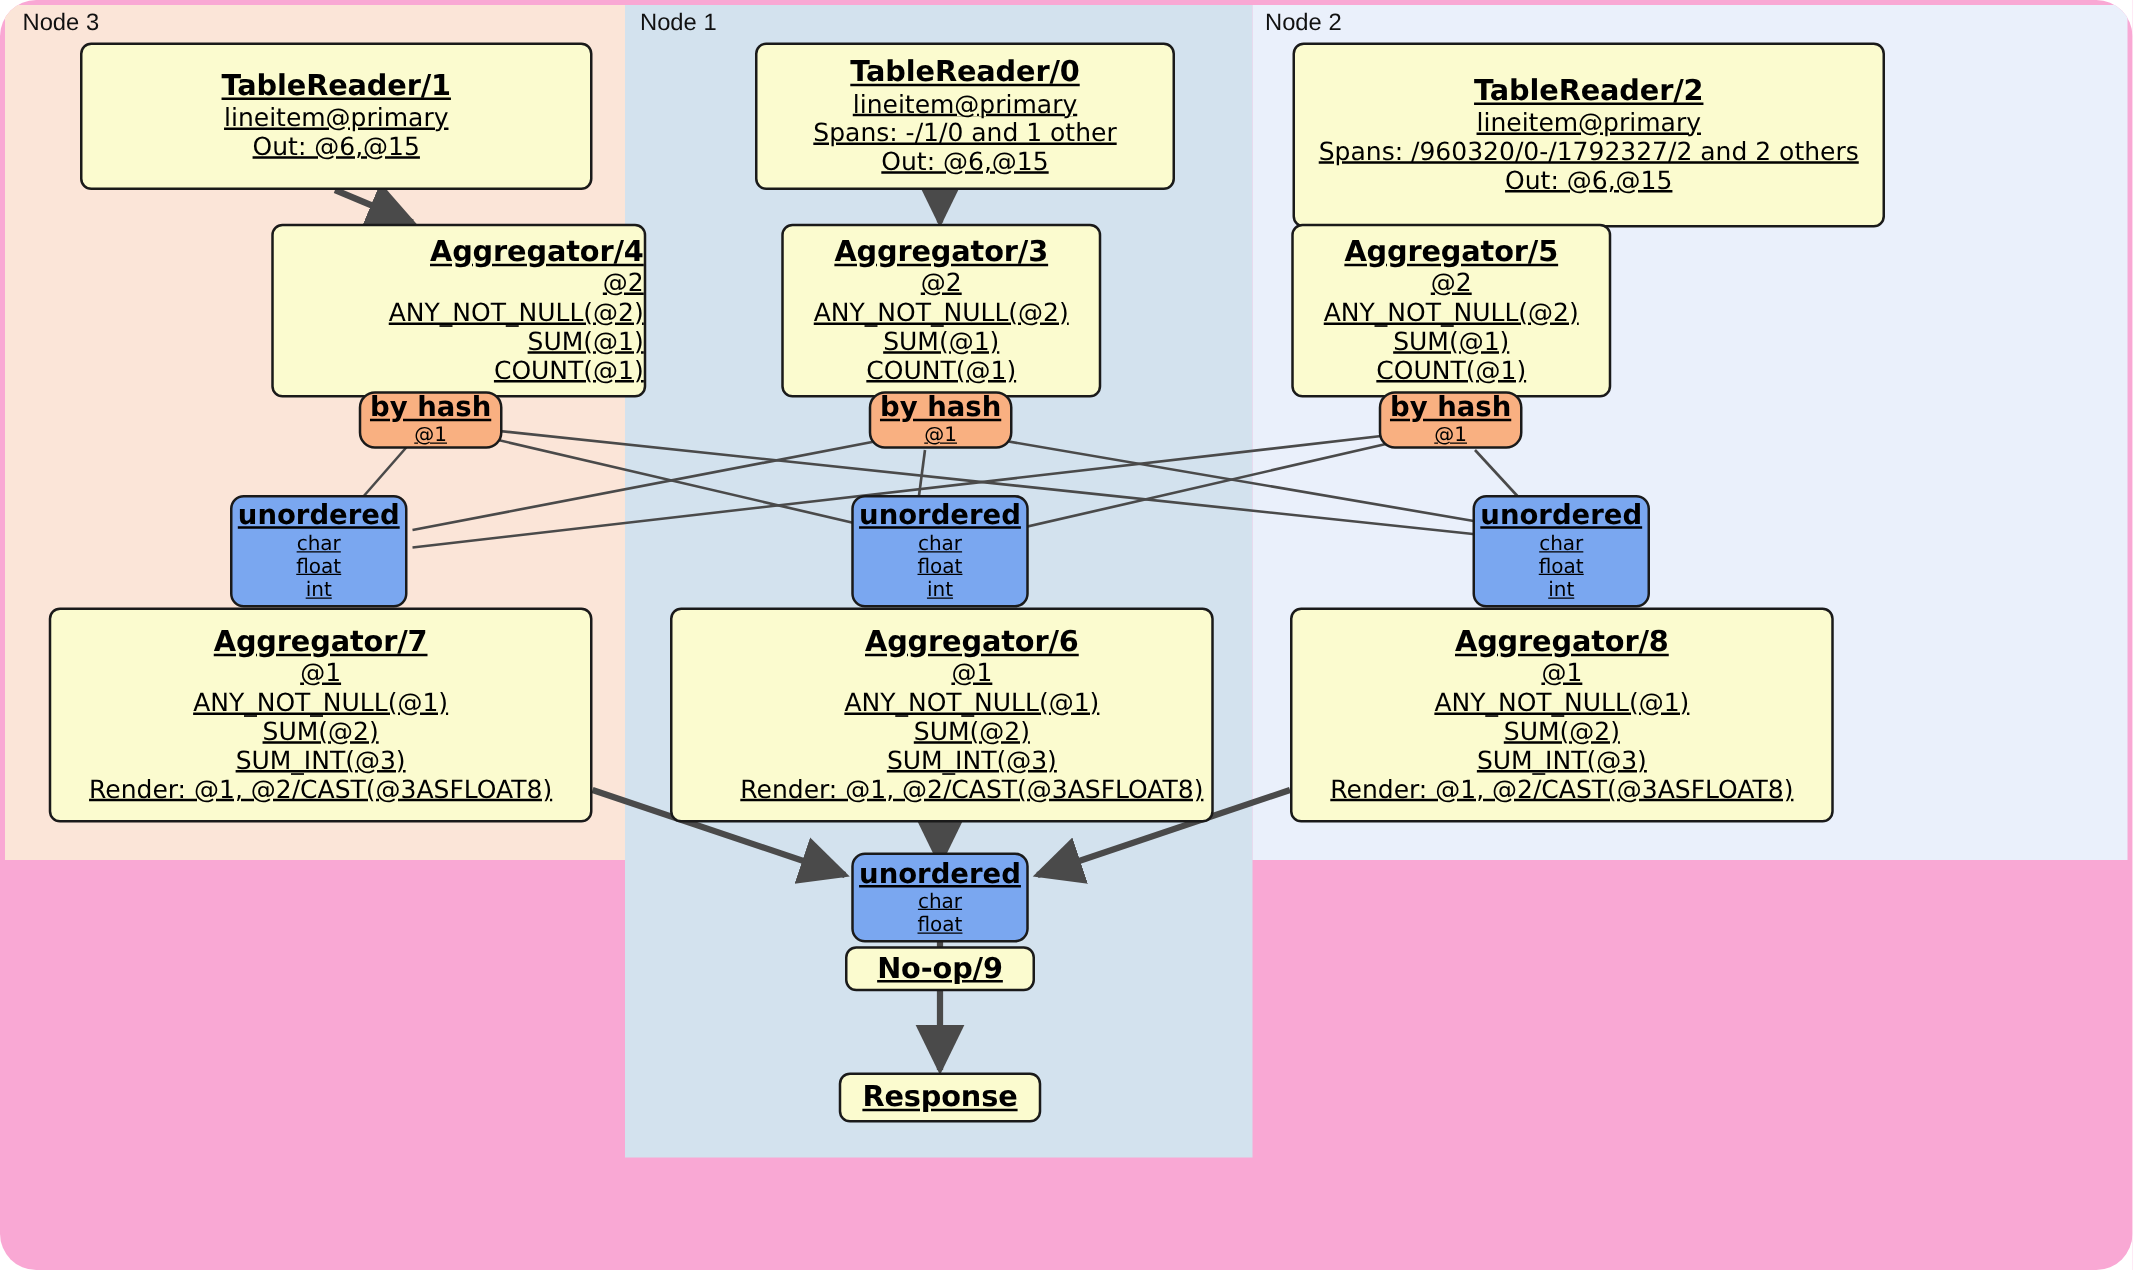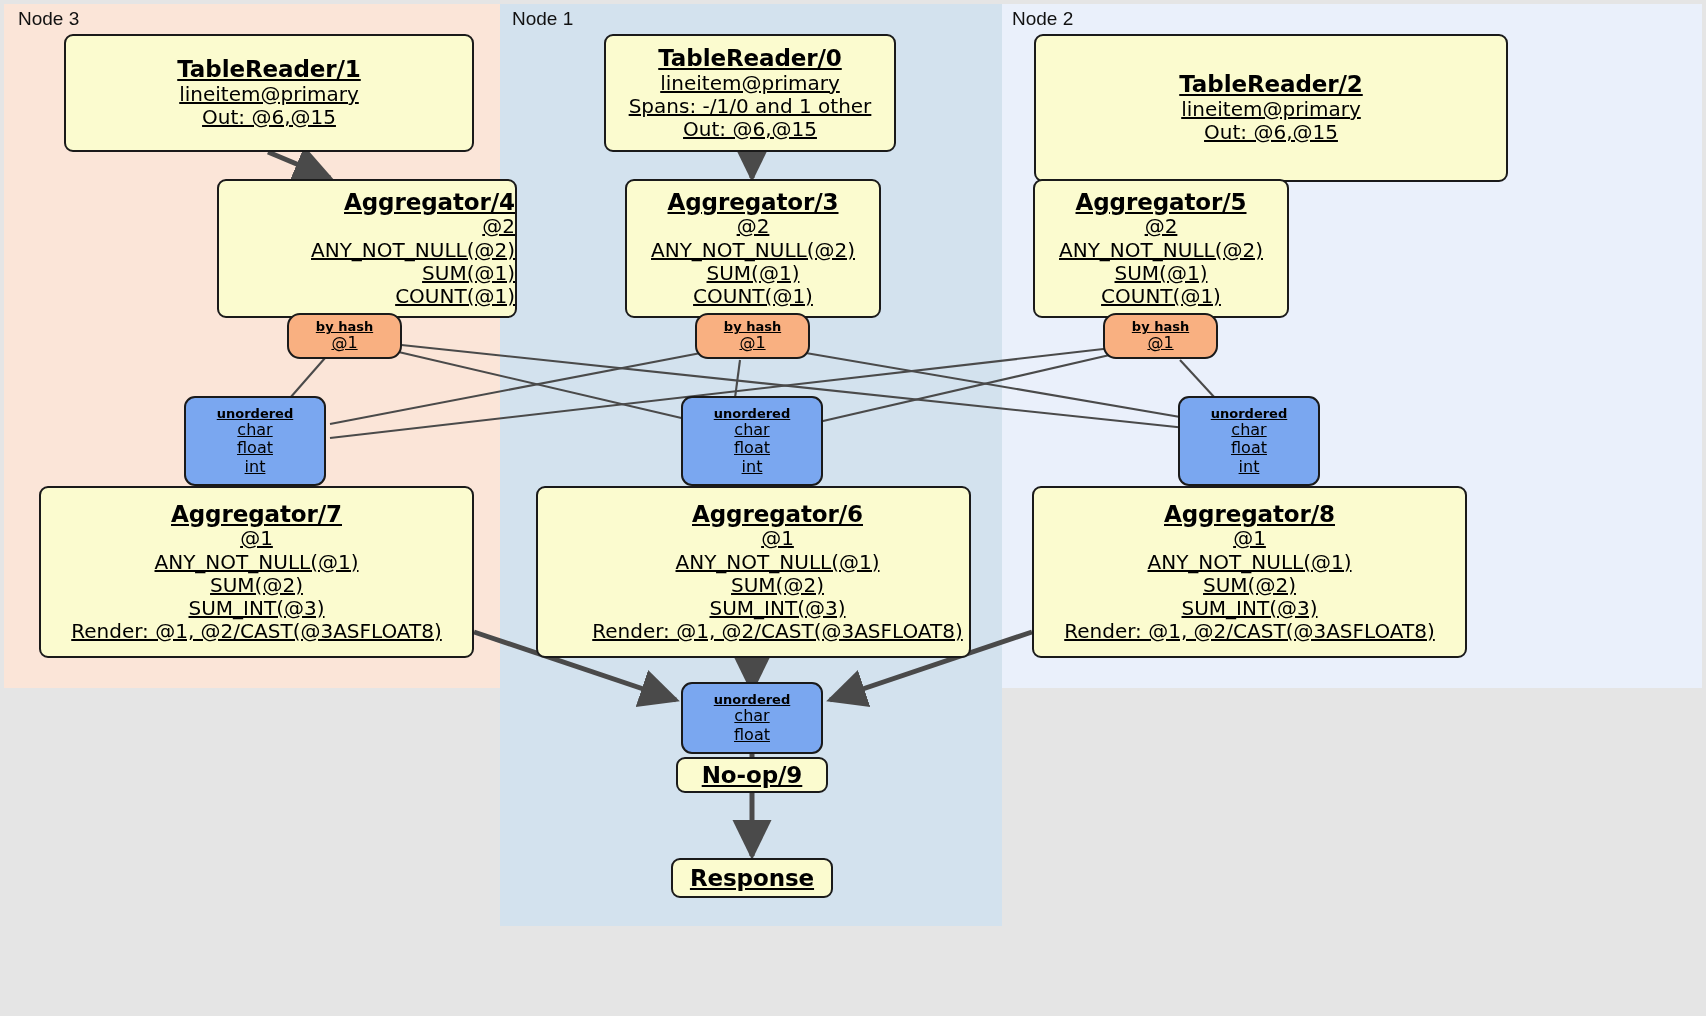--- a/index.html
+++ b/index.html
@@ -1,32 +1,32 @@
 <!DOCTYPE html>
 <html><head>
 <meta charset="utf-8">
 <title>Distributed Query Plan</title>
 <style>
   html,body{margin:0;padding:0;background:#ffffff;}
   body{font-family:"DejaVu Sans","Liberation Sans",sans-serif;}
-  #stage{position:relative;width:1706px;height:1016px;overflow:hidden;background:#e5e5e5;}
+  #stage{position:relative;width:1706px;height:1016px;overflow:hidden;background:#f9a8d4;border-radius:29px;}
 
   .lane{position:absolute;box-sizing:border-box;}
   .lane-label{position:absolute;font-size:19px;color:#111;font-family:"Liberation Sans","DejaVu Sans",sans-serif;}
 
   
   .nbox{position:absolute;box-sizing:border-box;border:2px solid #1a1a1a;border-radius:9px;
         display:flex;flex-direction:column;align-items:center;justify-content:center;
         text-align:center;line-height:1.16;text-decoration:underline;}
   .yellow{background:#fbfbcf;}
   .orange{background:#f9b081;border-radius:13px;}
   .blue{background:#7aa7f0;border-radius:11px;}
 
   .ttl{font-weight:bold;font-size:23px;color:#000;letter-spacing:-0.1px;}
-  .ttl-sm{font-weight:bold;font-size:13px;color:#000;text-align:right;}
+  .ttl-sm{font-weight:bold;font-size:22px;color:#000;text-align:right;}
   .ln{font-size:20px;color:#000;white-space:nowrap;}
   .ln-sm{font-size:16px;color:#000;white-space:nowrap;}
 
   svg.wires{position:absolute;left:0;top:0;width:1706px;height:1016px;pointer-events:none;}
   .thin{stroke:#4a4a4a;stroke-width:2.1;fill:none;}
   .thick{stroke:#4a4a4a;stroke-width:5;fill:none;}
 </style>
 </head>
 <body>
 
@@ -74,30 +74,31 @@
 
     <path class="thick" d="M752,790 L752,856" marker-end="url(#ah)"></path>
   </svg>
 
   <div class="nbox yellow" style="left:64px;top:34px;width:410px;height:118px;">
     <div class="ttl">TableReader/1</div>
     <div class="ln">lineitem@primary</div>
     <div class="ln">Out: @6,@15</div>
   </div>
 
-  <div class="nbox yellow" style="left:604px;top:34px;width:292px;height:118px;">
+  <div class="nbox yellow" style="left:604px;top:34px;width:336px;height:118px;">
     <div class="ttl">TableReader/0</div>
     <div class="ln">lineitem@primary</div>
     <div class="ln">Spans: -/1/0 and 1 other</div>
     <div class="ln">Out: @6,@15</div>
   </div>
 
   <div class="nbox yellow" style="left:1034px;top:34px;width:474px;height:148px;">
     <div class="ttl">TableReader/2</div>
     <div class="ln">lineitem@primary</div>
+    <div class="ln">Spans: /960320/0-/1792327/2 and 2 others</div>
     <div class="ln">Out: @6,@15</div>
   </div>
 
   <div class="nbox yellow" style="left:217px;top:179px;width:300px;height:139px;align-items:flex-end;">
     <div class="ttl">Aggregator/4</div>
     <div class="ln">@2</div>
     <div class="ln">ANY_NOT_NULL(@2)</div>
     <div class="ln">SUM(@1)</div>
     <div class="ln">COUNT(@1)</div>
   </div>

